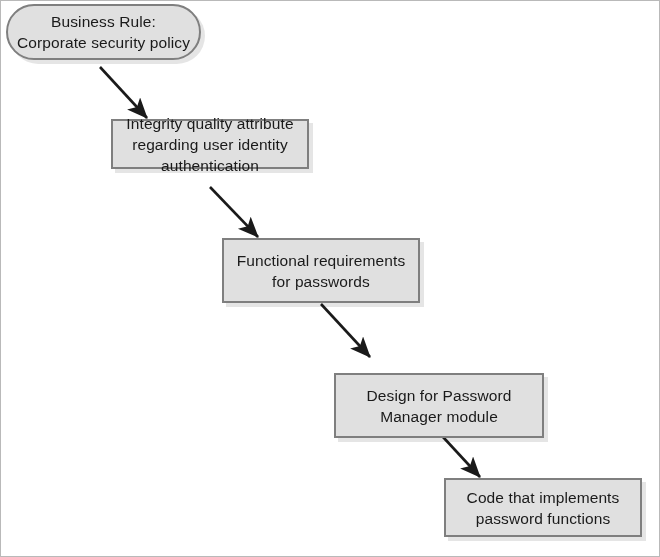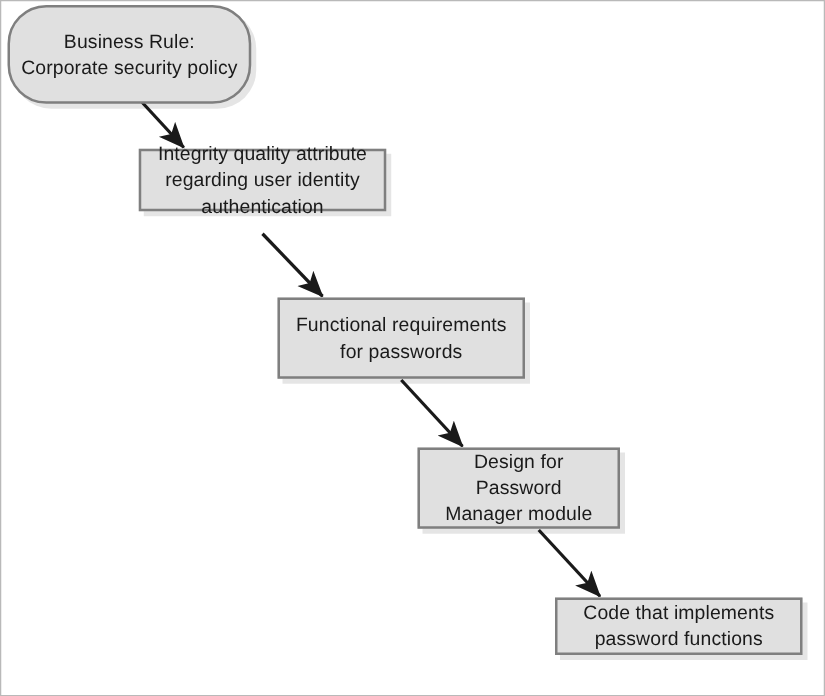--- a/index.html
+++ b/index.html
@@ -57,39 +57,39 @@
       <marker id="arrowhead" markerWidth="9" markerHeight="9" refX="7.6" refY="3.4" orient="auto" markerUnits="strokeWidth">
         <path d="M0,0 L8,3.4 L0,6.8 L1.9,3.4 z" fill="#1a1a1a"></path>
       </marker>
     </defs>
     <line id="edge-1-line" stroke="#1a1a1a" stroke-width="2.6" marker-end="url(#arrowhead)" x1="99" y1="66" x2="146" y2="117"></line>
     <line id="edge-2-line" stroke="#1a1a1a" stroke-width="2.6" marker-end="url(#arrowhead)" x1="209" y1="186" x2="257" y2="236"></line>
     <line id="edge-3-line" stroke="#1a1a1a" stroke-width="2.6" marker-end="url(#arrowhead)" x1="320" y1="303" x2="369" y2="356"></line>
     <line id="edge-4-line" stroke="#1a1a1a" stroke-width="2.6" marker-end="url(#arrowhead)" x1="430" y1="423" x2="479" y2="476"></line>
   </svg>
 
-  <div class="node" id="node-business-rule" style="left: 5px; top: 3px; width: 195px; height: 79px; background: rgb(224, 224, 224); border-color: rgb(127, 127, 127); color: rgb(26, 26, 26); border-radius: 31px;">
+  <div class="node" id="node-business-rule" style="left: 5px; top: 3px; width: 195px; height: 56px; background: rgb(224, 224, 224); border-color: rgb(127, 127, 127); color: rgb(26, 26, 26); border-radius: 31px;">
     <span class="node-label">Business Rule:
 Corporate security policy</span>
   </div>
 
   <div class="node" id="node-quality-attribute" style="left: 110px; top: 118px; width: 198px; height: 50px; background: rgb(224, 224, 224); border-color: rgb(127, 127, 127); color: rgb(26, 26, 26);">
     <span class="node-label">Integrity quality attribute
 regarding user identity
 authentication</span>
   </div>
 
   <div class="node" id="node-functional-requirements" style="left: 221px; top: 237px; width: 198px; height: 65px; background: rgb(224, 224, 224); border-color: rgb(127, 127, 127); color: rgb(26, 26, 26);">
     <span class="node-label">Functional requirements
 for passwords</span>
   </div>
 
-  <div class="node" id="node-design" style="left: 333px; top: 357px; width: 162px; height: 65px; background: rgb(224, 224, 224); border-color: rgb(127, 127, 127); color: rgb(26, 26, 26);">
+  <div class="node" id="node-design" style="left: 333px; top: 372px; width: 210px; height: 65px; background: rgb(224, 224, 224); border-color: rgb(127, 127, 127); color: rgb(26, 26, 26);">
     <span class="node-label">Design for Password
 Manager module</span>
   </div>
 
-  <div class="node" id="node-code" style="left: 443px; top: 477px; width: 198px; height: 46px; background: rgb(224, 224, 224); border-color: rgb(127, 127, 127); color: rgb(26, 26, 26);">
+  <div class="node" id="node-code" style="left: 443px; top: 477px; width: 198px; height: 59px; background: rgb(224, 224, 224); border-color: rgb(127, 127, 127); color: rgb(26, 26, 26);">
     <span class="node-label">Code that implements
 password functions</span>
   </div>
 
 </div>
 
 </body></html>

